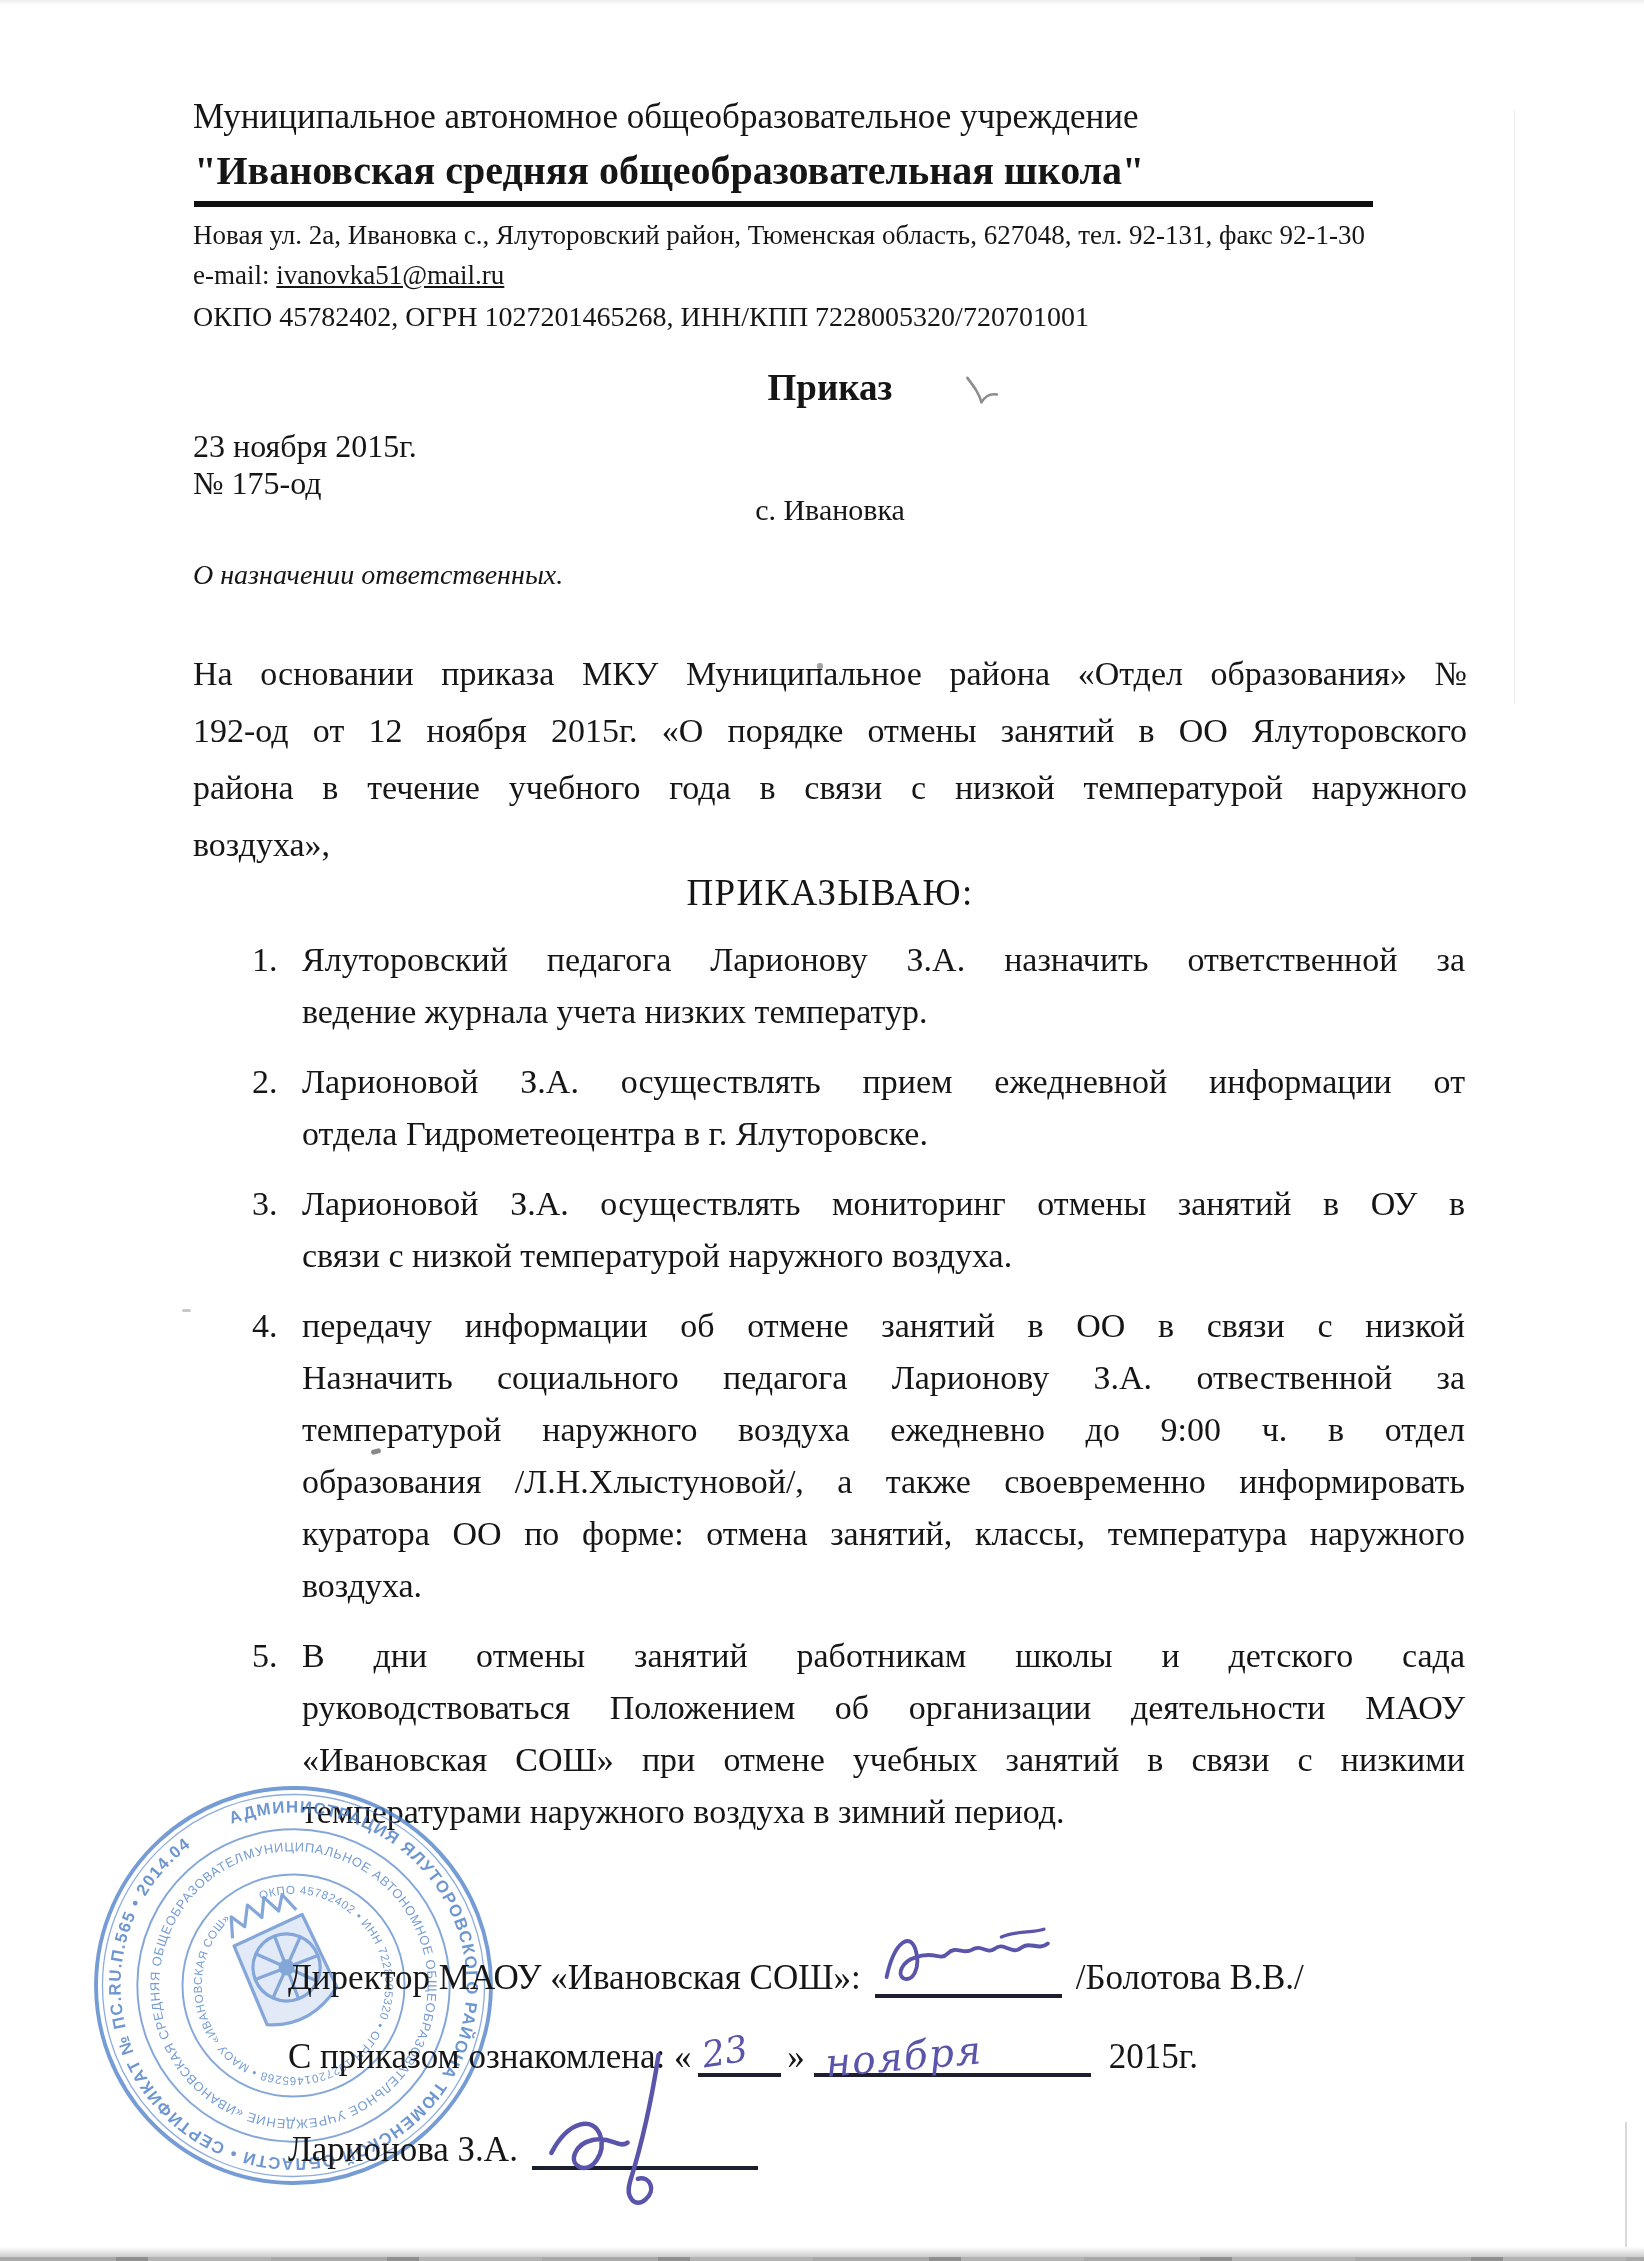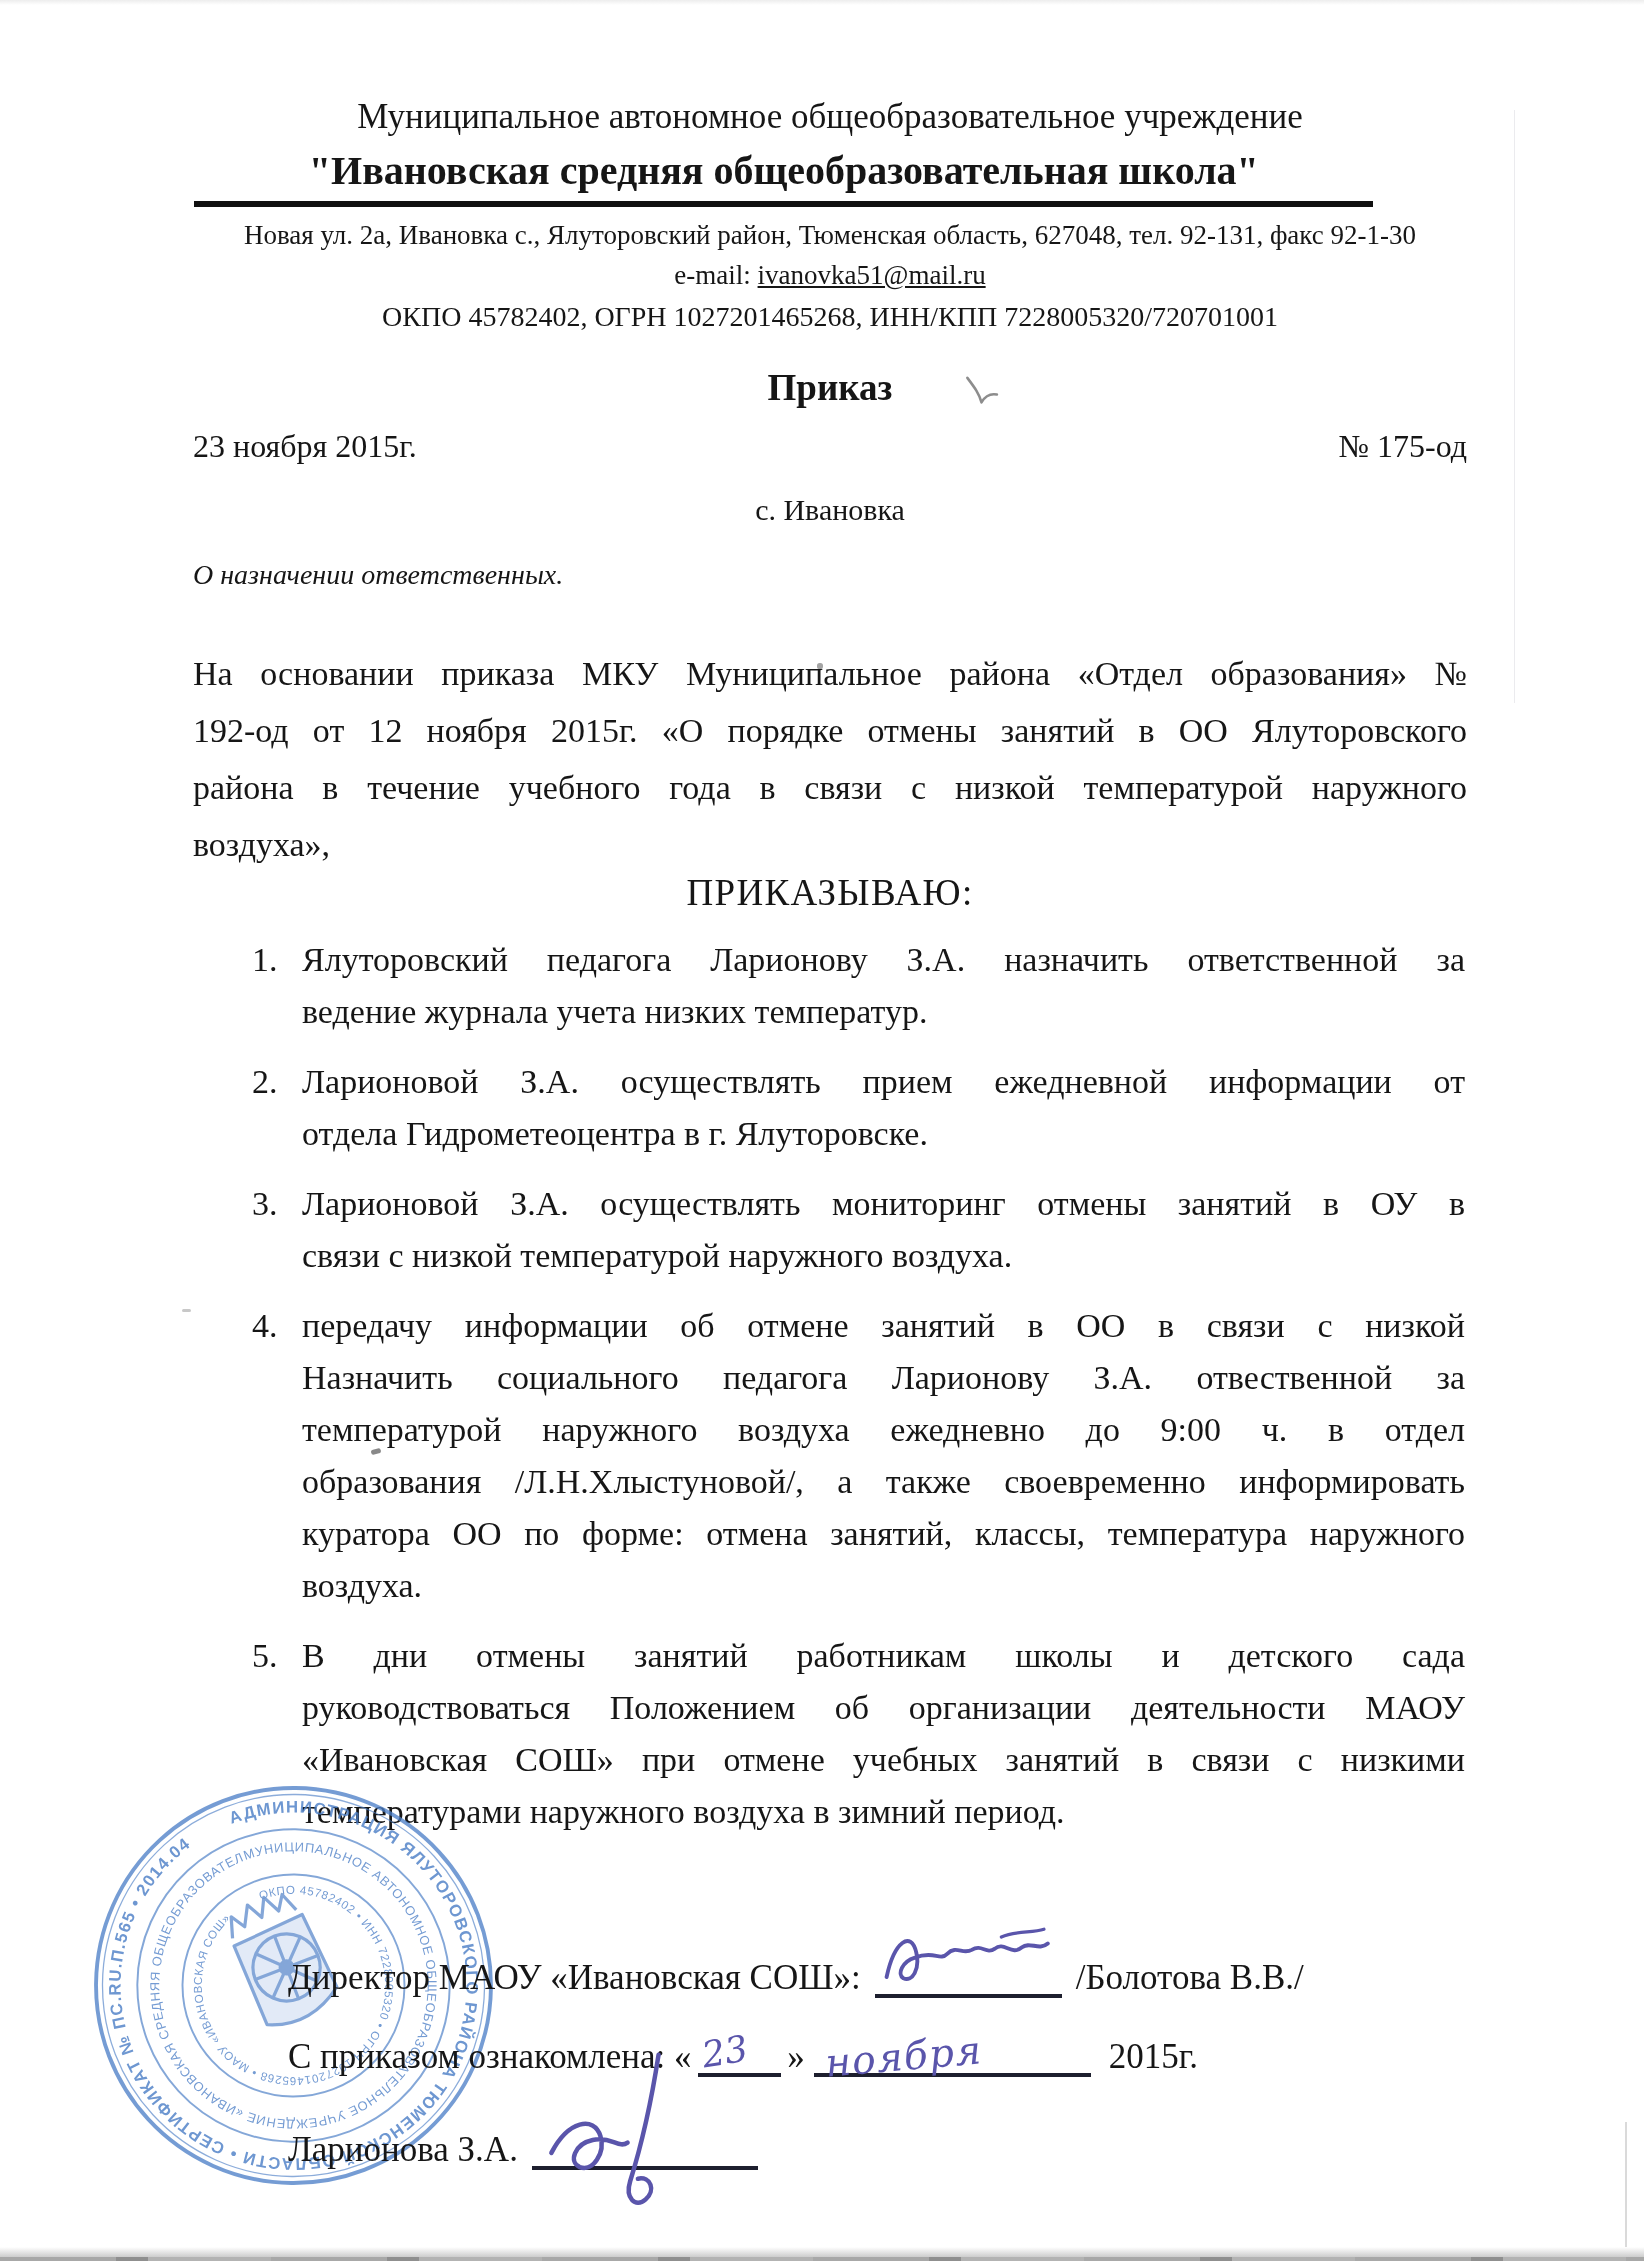--- a/index.html
+++ b/index.html
@@ -3,30 +3,30 @@
 <meta charset="utf-8">
 <style>
   html,body{margin:0;padding:0;background:#e8e8e8;}
   .page{
     position:relative;width:1645px;height:2261px;margin:0 auto;
     background:#ffffff;overflow:hidden;
     font-family:"Liberation Serif","DejaVu Serif",serif;color:#161616;
   }
   .abs{position:absolute;}
   .center{text-align:center;}
-  .letterhead{left:193px;top:95px;width:1274px;text-align:center;}
+  .letterhead{left:193px;top:95px;width:1274px;text-align:left;}
   .org-type{font-size:35px;line-height:43px;}
   .school-wrap{display:block;width:1179px;margin:9px auto 0 1.3px;border-bottom:6.4px solid #101010;padding-bottom:6.4px;}
   .school-name{font-size:40px;font-weight:700;line-height:48px;}
   .addr{font-size:27px;line-height:35px;margin-top:10.3px;}
   .email-line{font-size:27px;line-height:35px;margin-top:5.2px;}
   .email-link{text-decoration:underline;}
   .codes{font-size:28px;line-height:36px;margin-top:6.4px;}
   .order-title{left:193px;top:366px;width:1274px;font-size:37px;font-weight:700;}
-  .meta-row{left:193px;top:428px;width:1274px;display:flex;justify-content:space-between;font-size:32px;}
+  .meta-row{left:193px;top:428px;width:1274px;display:flex;justify-content:space-between;font-size:32px;flex-direction:column;}
   .place{left:193px;top:493px;width:1274px;font-size:30px;}
   .subject{left:193px;top:559px;width:1274px;font-size:28px;font-style:italic;}
   .preamble{left:193px;top:645px;width:1274px;font-size:34px;}
   .jline{text-align:justify;text-align-last:justify;line-height:57px;height:57px;white-space:nowrap;}
   .jlast{text-align:left;text-align-last:left;line-height:57px;height:57px;white-space:nowrap;}
   .decree{left:193px;top:871px;width:1274px;font-size:37px;letter-spacing:1.3px;}
   .olist{left:252px;top:934px;width:1213px;font-size:34px;}
   .oitem{display:flex;margin-bottom:18px;}
   .oitem .num{width:50px;flex:0 0 50px;line-height:52px;}
   .oitem .txt{flex:1;}

